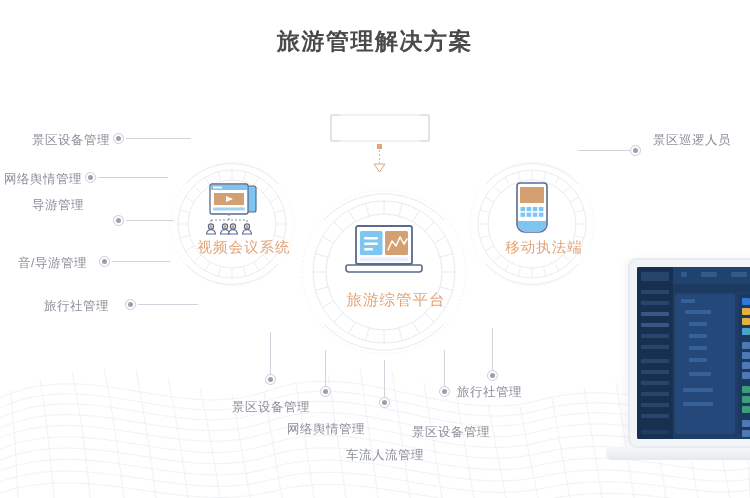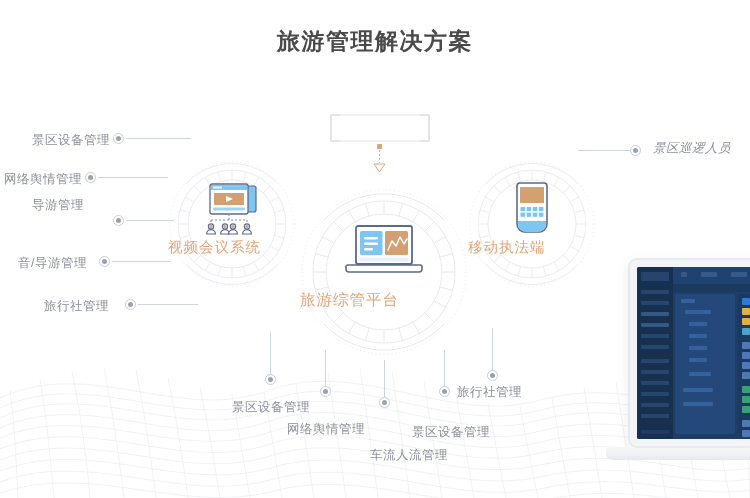--- a/index.html
+++ b/index.html
@@ -34,21 +34,21 @@
   .authority .txt{
     position:relative;font-size:13.5px;color:#e0a277;letter-spacing:1px;white-space:nowrap;
   }
   .arrow-link{position:absolute;left:362px;top:143px;width:36px;height:34px;}
 
   
   .node{position:absolute;}
   .node .ring{position:absolute;left:0;top:0;}
   .node .icon{position:absolute;left:50%;transform:translateX(-50%);}
   .node .caption{
-    position:absolute;left:0;width:100%;text-align:left;
+    position:absolute;left:12px;width:100%;text-align:center;
     color:#e2a478;letter-spacing:1px;white-space:nowrap;
   }
 
   
   #node-video{left:168px;top:160px;width:128px;height:128px;}
   #node-video .icon{top:22px;}
   #node-video .caption{top:78px;font-size:14.5px;}
 
   
   #node-mobile{left:468px;top:160px;width:128px;height:128px;}
@@ -351,33 +351,33 @@
   <div class="lbl" style="left:18px;top:255px;">音/导游管理</div>
   <div class="dot" style="left:99px;top:256px;"></div>
   <div class="lead h" style="left:112px;top:261px;width:58px;"></div>
 
   <div class="lbl" style="left:44px;top:298px;">旅行社管理</div>
   <div class="dot" style="left:125px;top:299px;"></div>
   <div class="lead h" style="left:138px;top:304px;width:60px;"></div>
 
   <div class="lead h" style="left:578px;top:150px;width:52px;"></div>
   <div class="dot" style="left:630px;top:145px;"></div>
-  <div class="lbl" style="left:653px;top:140px;font-style:italic;">景区巡逻人员</div>
+  <div class="lbl" style="left:653px;top:132px;">景区巡逻人员</div>
 
   <div class="lead v" style="left:270px;top:332px;height:42px;"></div>
   <div class="dot" style="left:265px;top:374px;"></div>
   <div class="lbl" style="left:232px;top:399px;">景区设备管理</div>
 
   <div class="lead v" style="left:325px;top:350px;height:36px;"></div>
   <div class="dot" style="left:320px;top:386px;"></div>
   <div class="lbl" style="left:287px;top:421px;">网络舆情管理</div>
 
   <div class="lead v" style="left:384px;top:360px;height:37px;"></div>
   <div class="dot" style="left:379px;top:397px;"></div>
-  <div class="lbl" style="left:346px;top:447px;margin-left:24px;">车流人流管理</div>
+  <div class="lbl" style="left:346px;top:447px;">车流人流管理</div>
 
   <div class="lead v" style="left:444px;top:350px;height:36px;"></div>
   <div class="dot" style="left:439px;top:386px;"></div>
   <div class="lbl" style="left:412px;top:424px;">景区设备管理</div>
 
   <div class="lead v" style="left:492px;top:328px;height:42px;"></div>
   <div class="dot" style="left:487px;top:370px;"></div>
   <div class="lbl" style="left:457px;top:384px;">旅行社管理</div>
 
   <div class="laptop">

